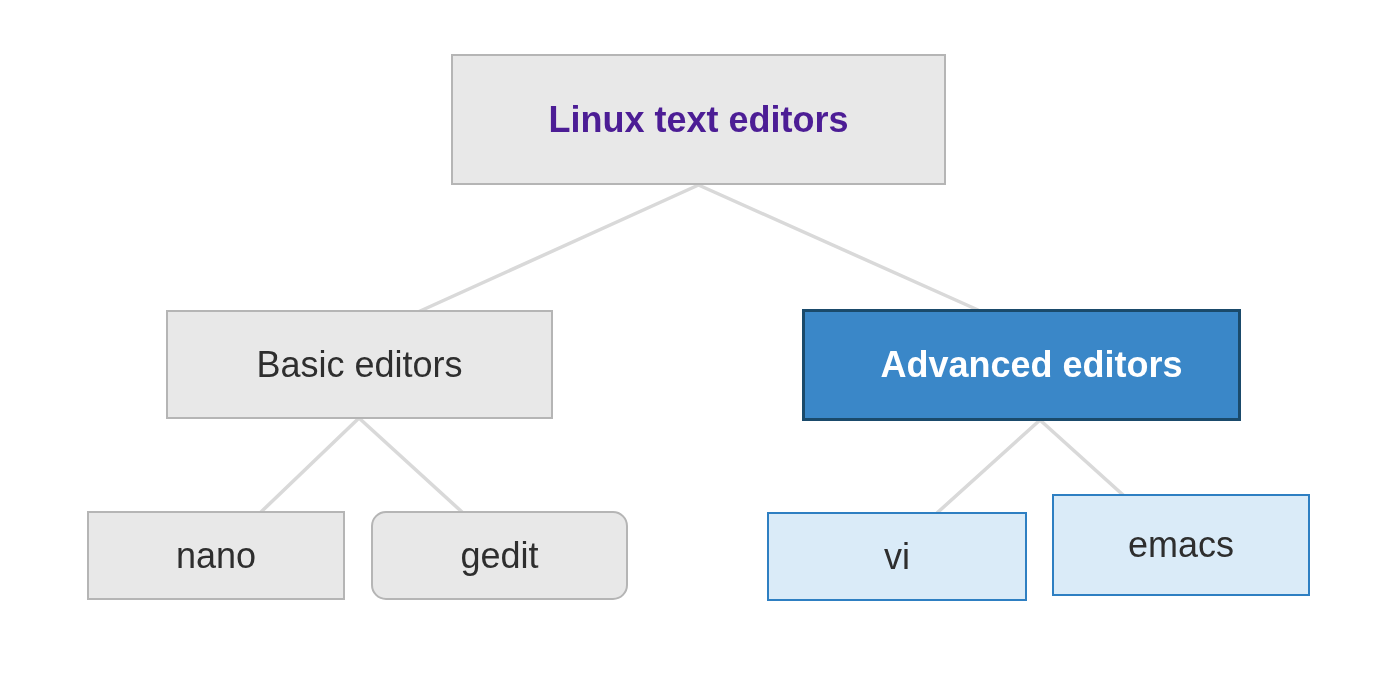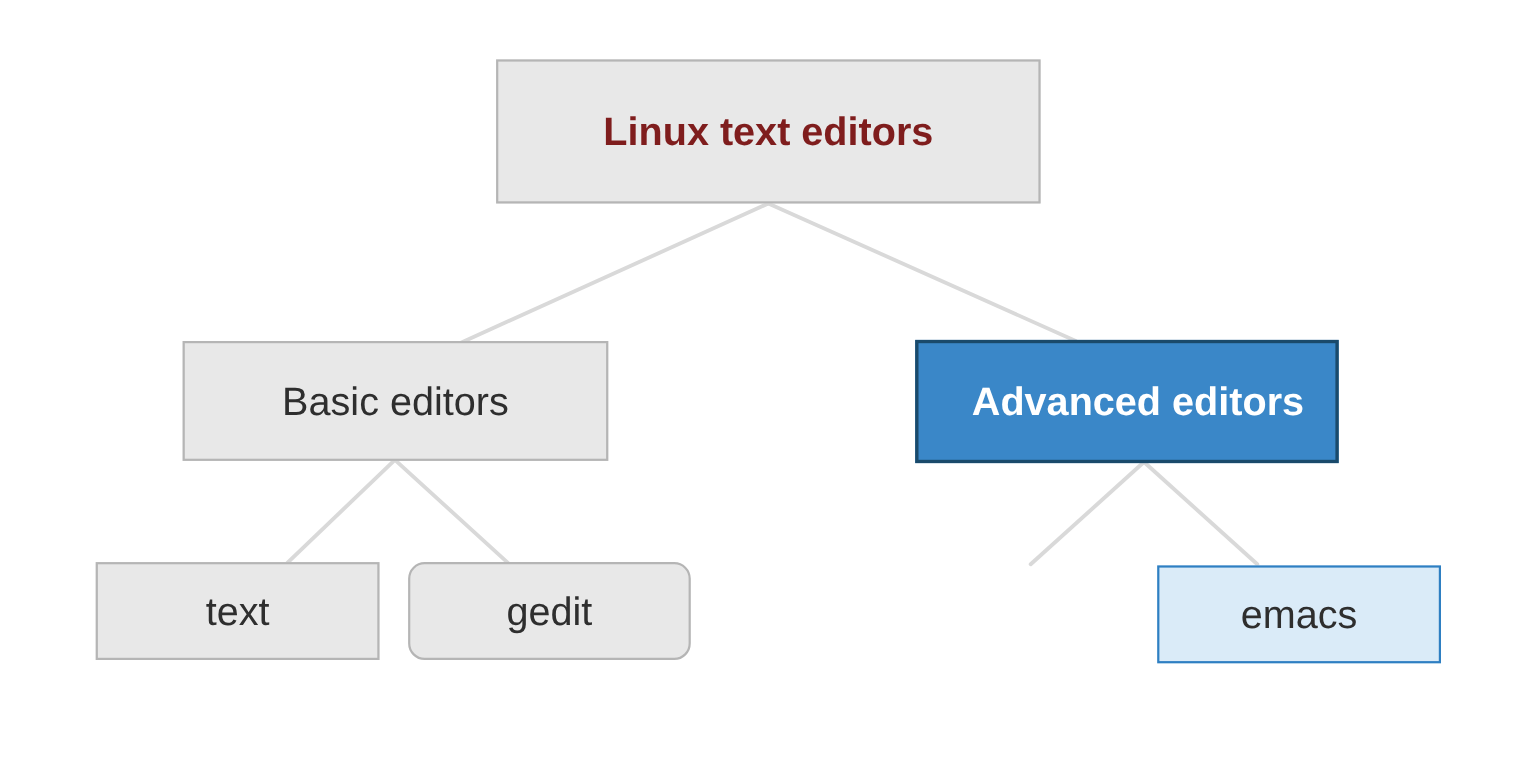--- a/index.html
+++ b/index.html
@@ -49,21 +49,21 @@
   }
   .label {
     color: #2e2e2e;
     font-size: 36px;
     line-height: 1.1;
     white-space: nowrap;
   }
   .label-root {
     font-size: 36px;
     font-weight: bold;
-    color: #7f1d1d;
+    color: #4c1d95;
   }
   .label-bold-white {
     font-weight: bold;
     color: #ffffff;
   }
 </style>
 </head>
 <body>
 
 <div class="canvas">
@@ -78,30 +78,33 @@
   </svg>
 
   <div class="node node-gray" style="left:451px; top:54px; width:495px; height:131px;">
     <span class="label label-root">Linux text editors</span>
   </div>
 
   <div class="node node-gray" style="left:166px; top:310px; width:387px; height:109px;">
     <span class="label">Basic editors</span>
   </div>
 
-  <div class="node node-blue" style="left:832px; top:309px; width:385px; height:112px;padding-left:20px;">
+  <div class="node node-blue" style="left:802px; top:309px; width:439px; height:112px;padding-left:20px;">
     <span class="label label-bold-white">Advanced editors</span>
   </div>
 
   <div class="node node-gray" style="left:87px; top:511px; width:258px; height:89px;">
-    <span class="label">text</span>
+    <span class="label">nano</span>
   </div>
 
   <div class="node node-gray" style="left:371px; top:511px; width:257px; height:89px;border-radius:15px;">
     <span class="label">gedit</span>
   </div>
 
+  <div class="node node-lightblue" style="left:767px; top:512px; width:260px; height:89px;">
+    <span class="label">vi</span>
+  </div>
 
-  <div class="node node-lightblue" style="left:1052px; top:514px; width:258px; height:89px;">
+  <div class="node node-lightblue" style="left:1052px; top:494px; width:258px; height:102px;">
     <span class="label">emacs</span>
   </div>
 
 </div>
 
 </body></html>

